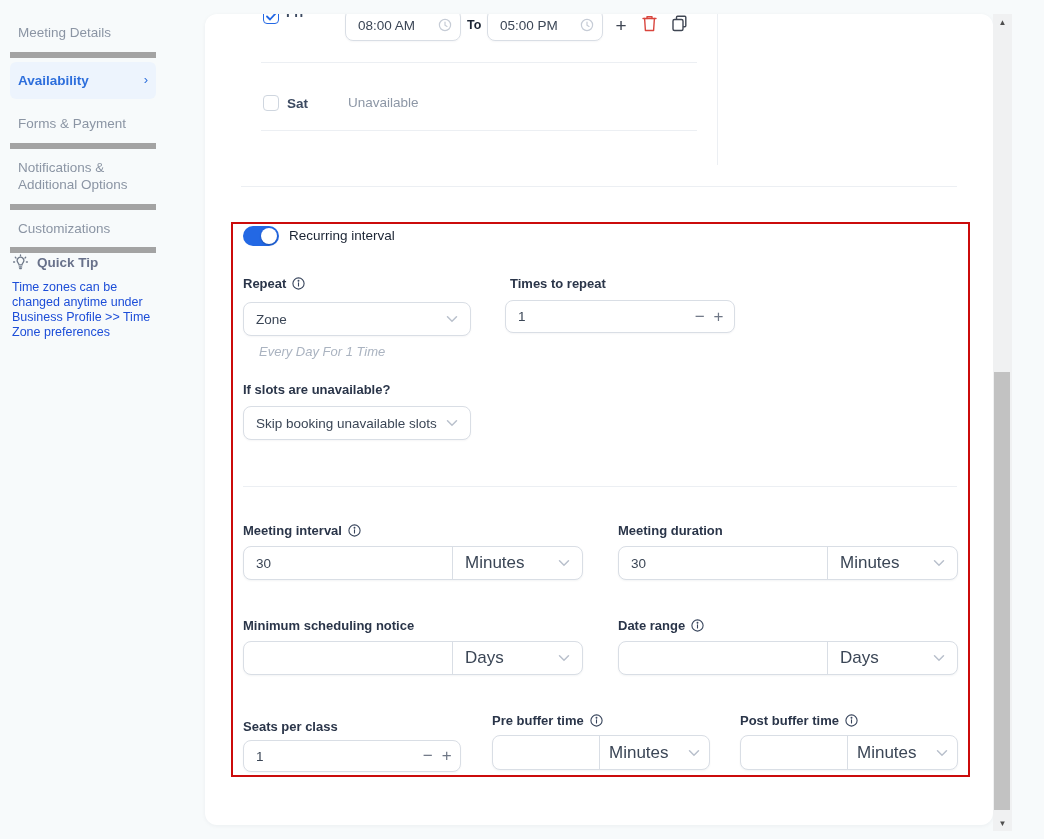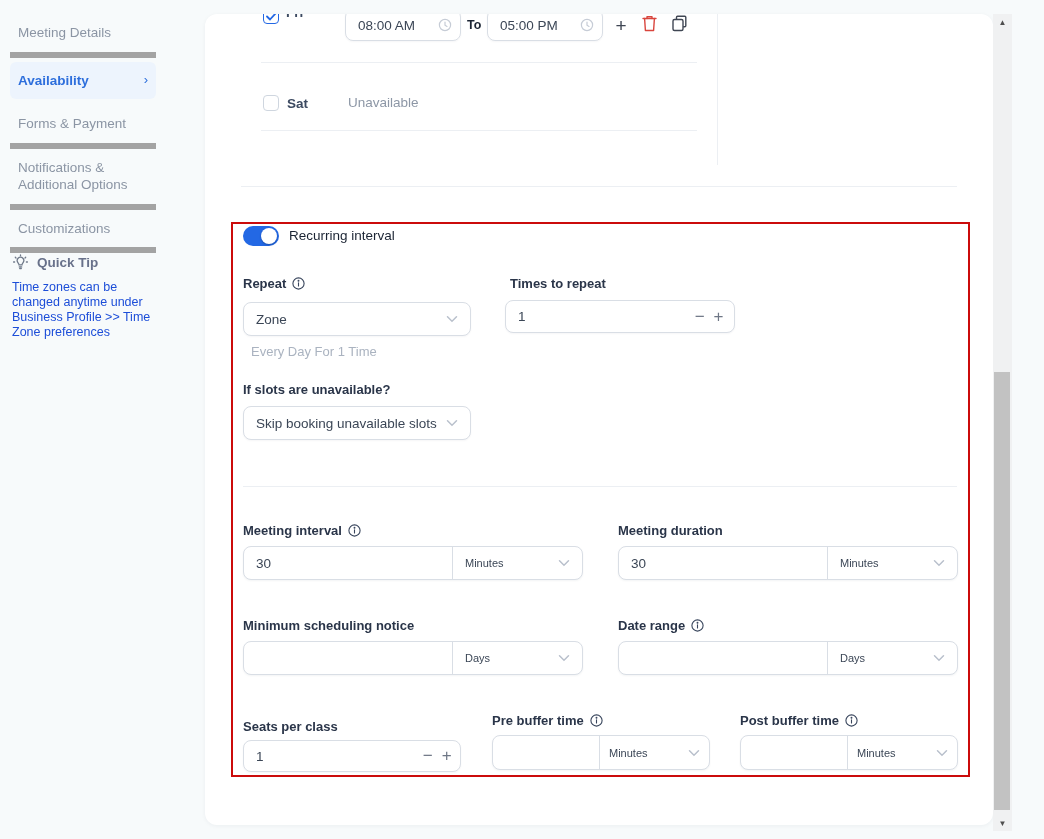--- a/index.html
+++ b/index.html
@@ -102,21 +102,21 @@
     box-shadow:0 1px 2px rgba(20,30,50,.05);
   }
   .combo input {
     border:none; outline:none; background:transparent;
     font-family:"Liberation Sans", sans-serif;
     font-size:13.5px; color:#3b4656; padding:0 12px; min-width:0;
   }
   .combo .unit {
     border-left:1px solid #d9dee5;
     display:flex; align-items:center; justify-content:space-between;
-    padding:0 12px; font-size:11px; color:#3b4656; cursor:pointer;
+    padding:0 12px; font-size:17px; color:#3b4656; cursor:pointer;
   }
 
   .toggle {
     width:36px; height:20px; border-radius:10px; background:#2368e4; position:relative; cursor:pointer;
   }
   .toggle .knob {
     position:absolute; top:2px; right:2px; width:16px; height:16px;
     background:#fff; border-radius:50%;
     box-shadow:0 1px 2px rgba(0,0,0,.25);
   }
@@ -249,21 +249,21 @@
         <path d="M1.5 1.8 6 6.2l4.5-4.4"></path>
       </svg>
   </div>
 
   <div class="abs inputwrap" style="left:300px; top:286px; width:230px; height:33px;">
     <input value="1" style="">
     <span class="stepbtn">−</span>
     <span class="stepbtn" style="margin-right:6px;">+</span>
   </div>
 
-  <div class="abs helper" style="left:46px; top:330px;">Every Day For 1 Time</div>
+  <div class="abs helper" style="left:54px; top:330px;font-style:italic;">Every Day For 1 Time</div>
 
   <div class="abs fieldlabel" style="left:38px; top:368px;">If slots are unavailable?</div>
   <div class="abs selectbox" style="left:38px; top:392px; width:228px;">
     <span>Skip booking unavailable slots</span>
     <svg width="12" height="8" viewBox="0 0 12 8" fill="none" stroke="#b9c0cc" stroke-width="1.5" stroke-linecap="round">
         <path d="M1.5 1.8 6 6.2l4.5-4.4"></path>
       </svg>
   </div>
 
   <div class="abs hline" style="left:38px; top:472px; width:714px;"></div>

